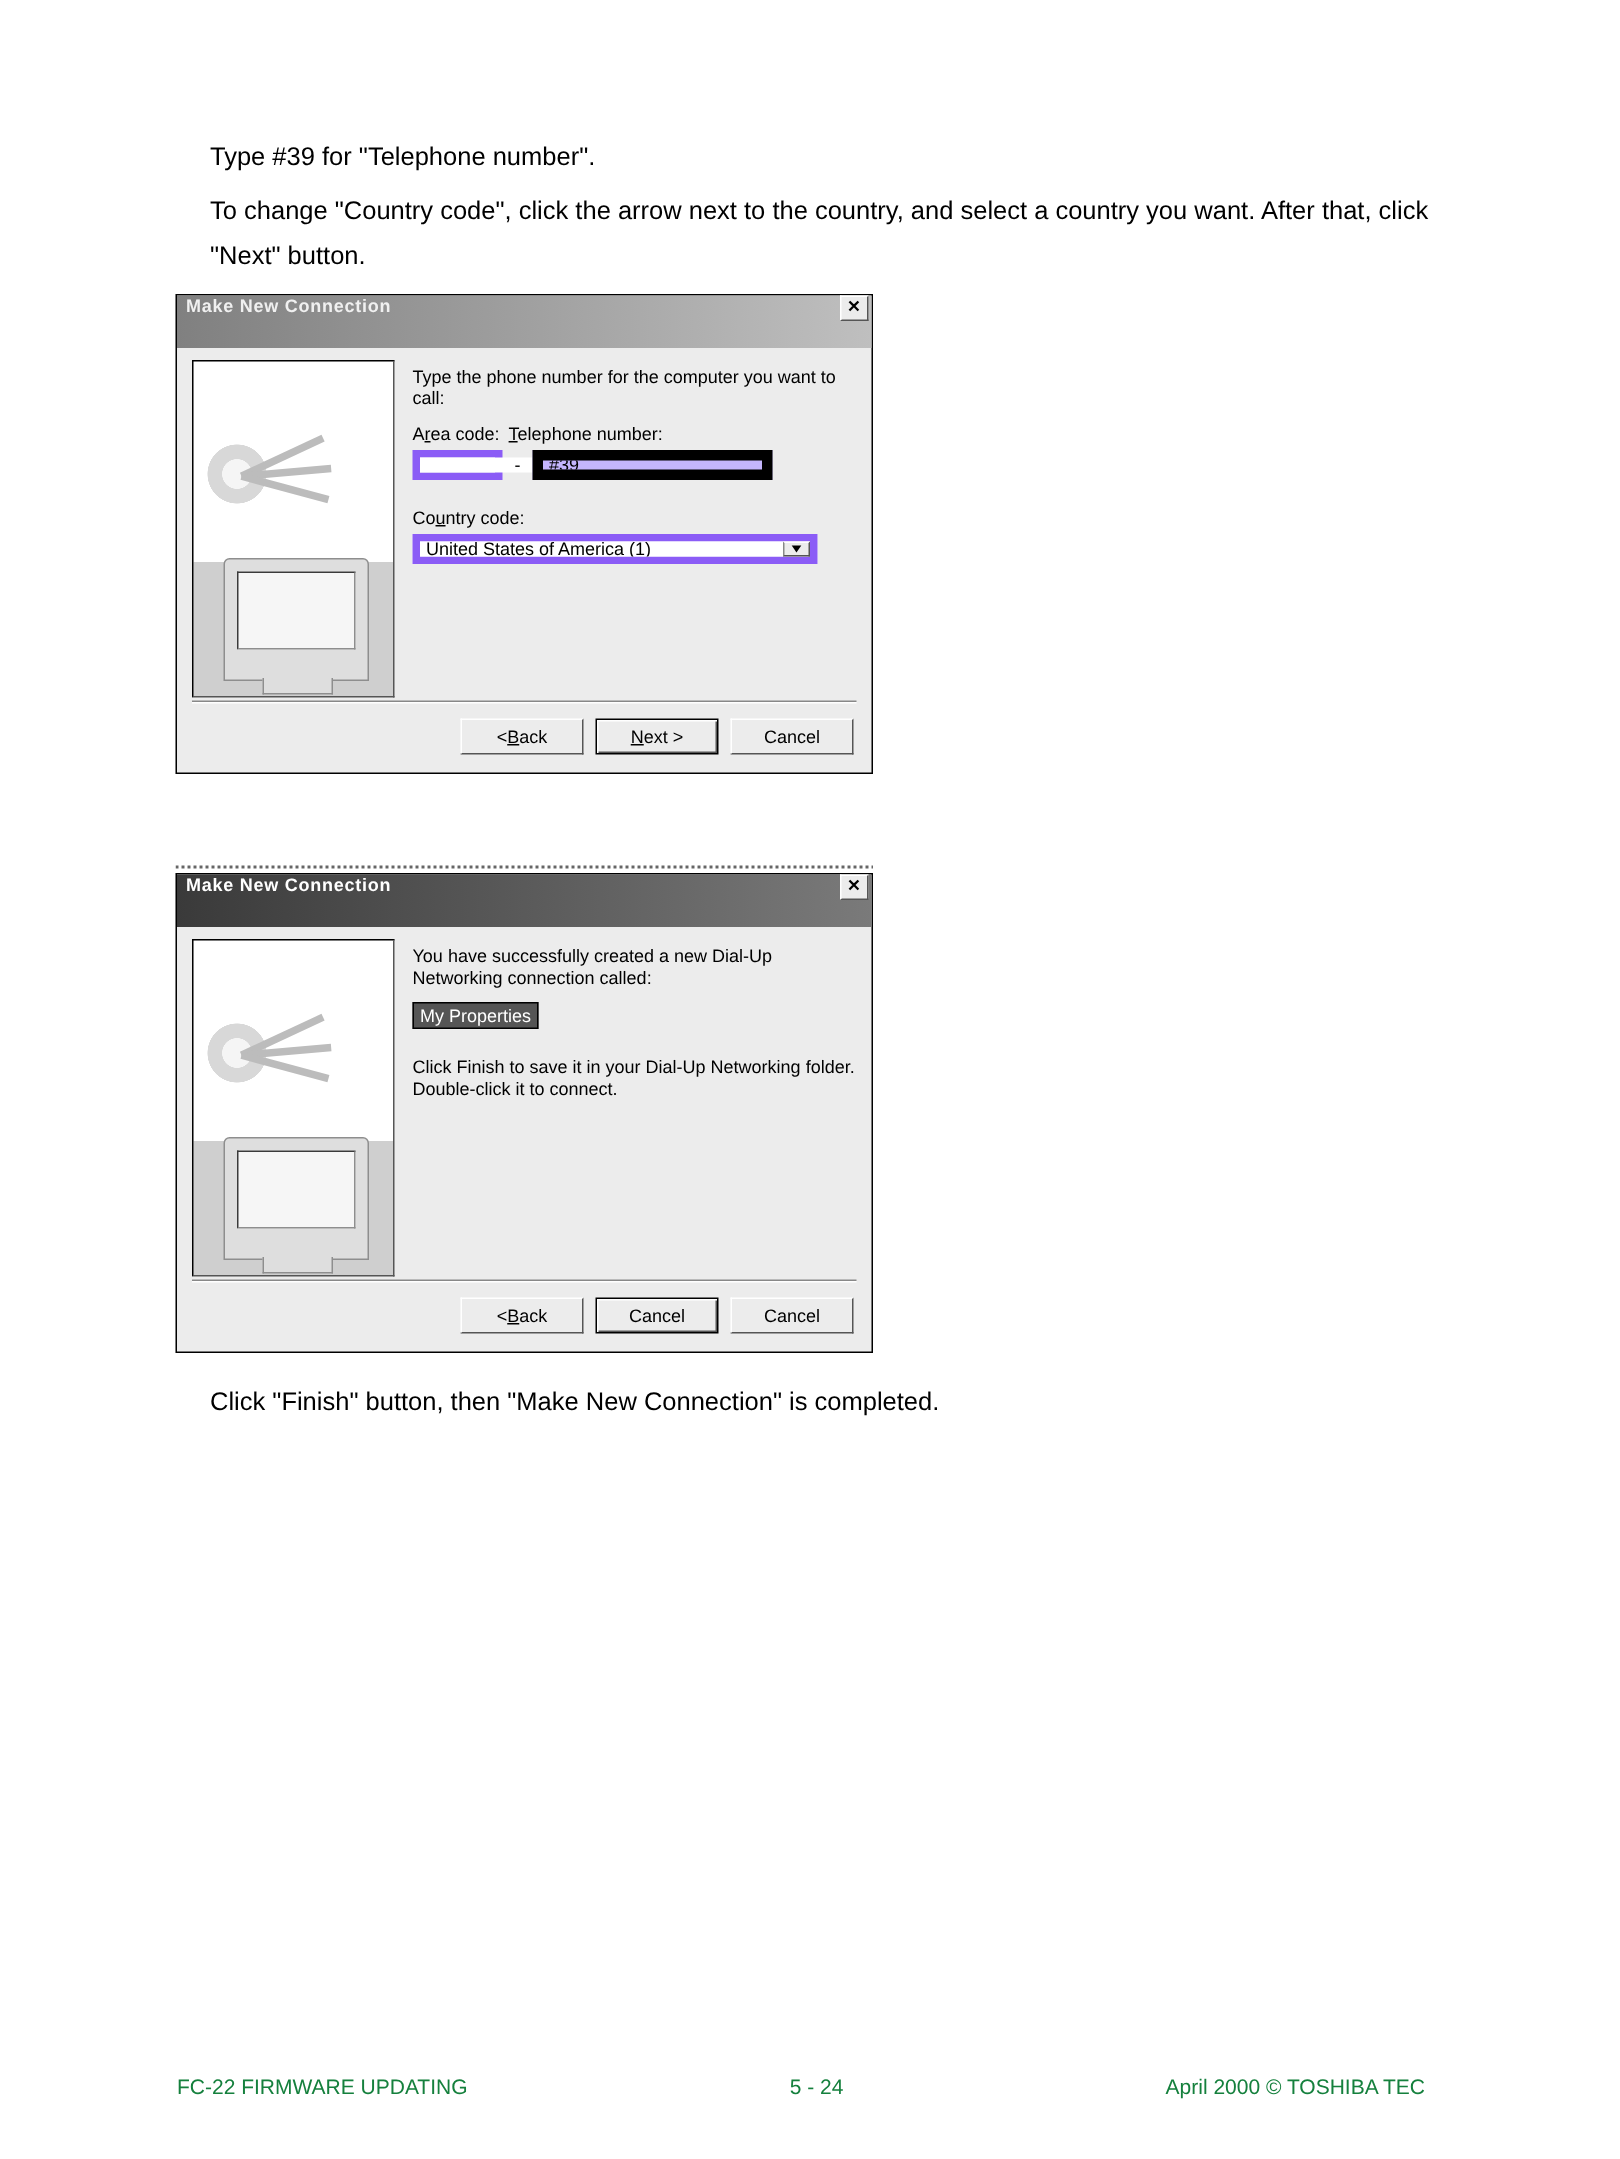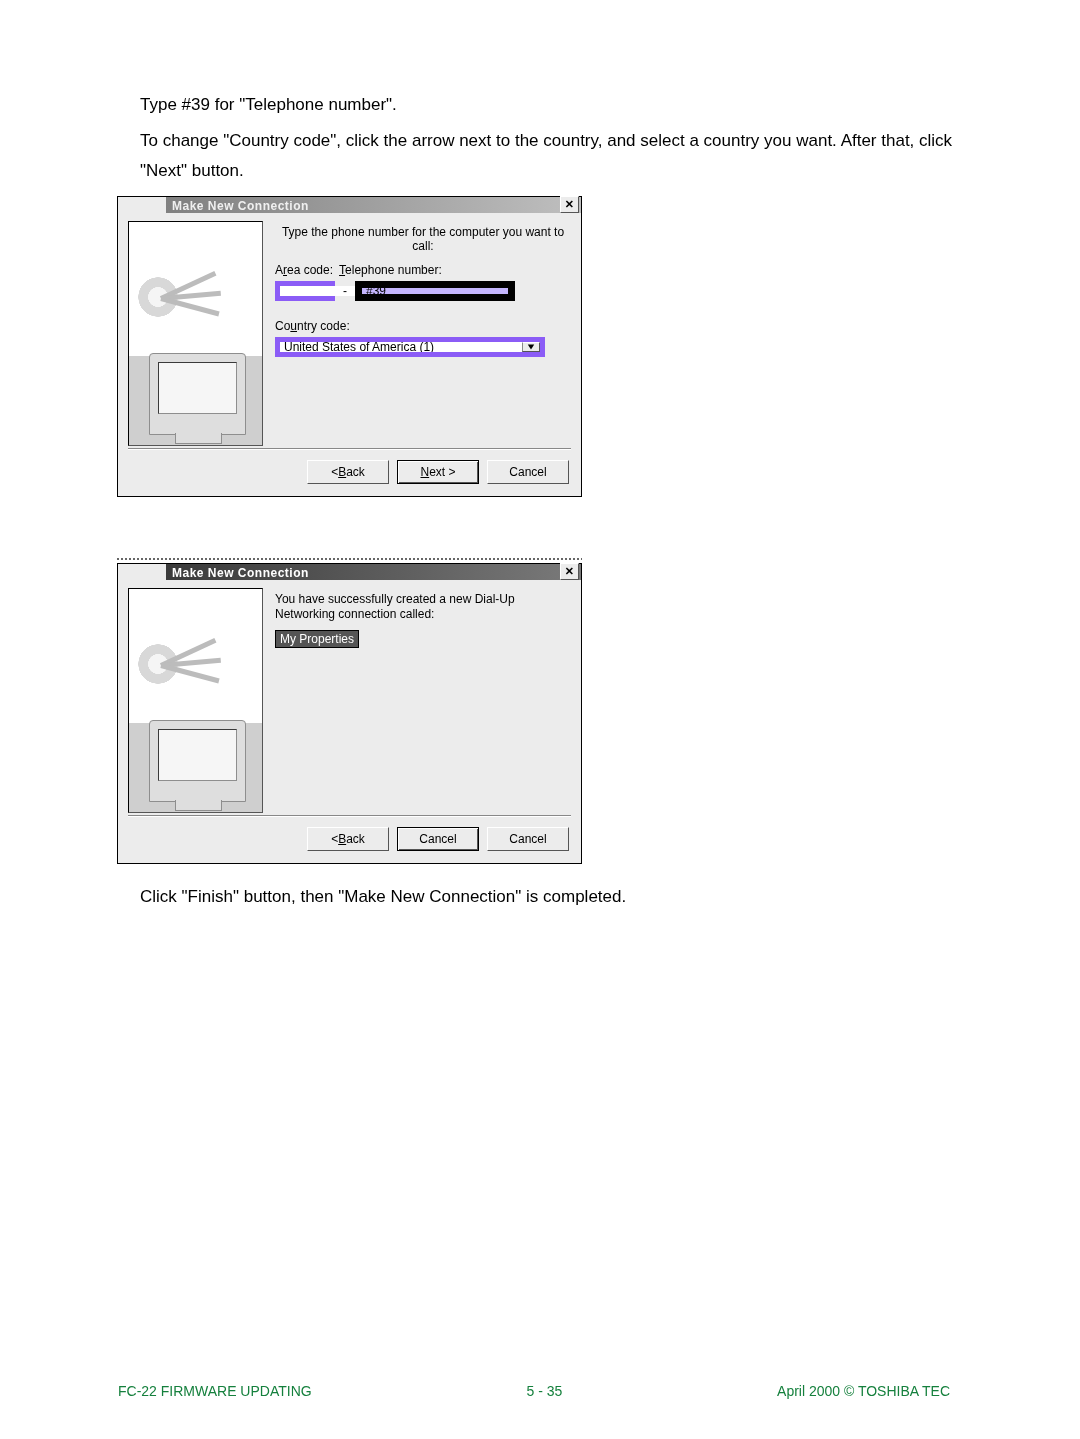--- a/index.html
+++ b/index.html
@@ -40,29 +40,28 @@
     margin-left: -23px;
     height: 4px;
     background-image: repeating-linear-gradient(90deg,#666 0 2px,#fff 2px 4px);
     background-repeat: repeat-x;
     background-size: 4px 2px;
     background-position: 0 1px;
     margin-top: 60px;
   }
   .titlebar {
     display: flex;
-    align-items: flex-end;
-    height: 16px;
+    align-items: flex-start;
+    height: 35px;
     background: linear-gradient(90deg,#808080,#bfbfbf);
     color: #f0f0f0;
     font-weight: bold;
     padding: 0 2px 0 6px;
     font-size: 12px;
     letter-spacing: 0.5px;
-    margin-left: 48px;
   }
   .titlebar.active {
     background: linear-gradient(90deg,#3a3a3a,#7a7a7a);
     color: #ffffff;
   }
   .title-text { flex: 1; }
   .close-btn {
     width: 17px;
     height: 15px;
     background: #ececec;
@@ -131,21 +130,20 @@
     background: #dedede;
     border: 1px solid #8e8e8e;
     border-top: none;
   }
   .form-side {
     flex: 1;
     padding-left: 12px;
   }
   .prompt {
     margin: 4px 0 10px 0;
-    text-align: center;
   }
   .formrow {
     display: flex;
     align-items: center;
     margin-bottom: 4px;
   }
   .lbl {
     min-width: 0;
   }
   .src-underline {
@@ -340,36 +338,37 @@
         <div class="banner-sun"></div>
         <div class="banner-ray" style="transform:rotate(-25deg);"></div>
         <div class="banner-ray" style="transform:rotate(-5deg);"></div>
         <div class="banner-ray" style="transform:rotate(15deg);"></div>
         <div class="banner-monitor"></div>
       </div>
       <div class="form-side">
         <div class="para">You have successfully created a new Dial-Up Networking connection called:</div>
         <span class="conn-name">My Properties</span>
         <div style="height:14px;"></div>
+        <div class="para">Click Finish to save it in your Dial-Up Networking folder. Double-click it to connect.</div>
       </div>
     </div>
     <div class="separator"></div>
     <div class="btn-row">
       <div class="win-btn">
         <span>&lt; </span>
           <span class="src-underline">B</span>
           <span>ack</span>
       </div>
       <div class="win-btn default">Cancel</div>
       <div class="win-btn">Cancel</div>
     </div>
   </div>
 
   <div style="height:18px;"></div>
   <p class="body-text">Click "Finish" button, then "Make New Connection" is completed.</p>
 
   <div class="footer">
     <span>FC-22  FIRMWARE UPDATING</span>
-    <span>5 - 35</span>
+    <span>5 - 24</span>
     <span>April 2000  ©  TOSHIBA TEC</span>
   </div>
 
 </div>
 
 </body></html>

